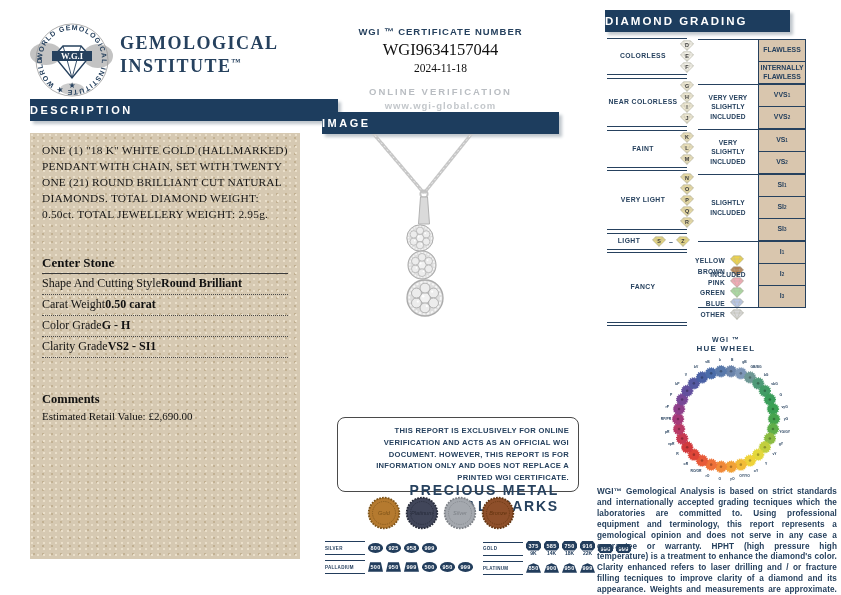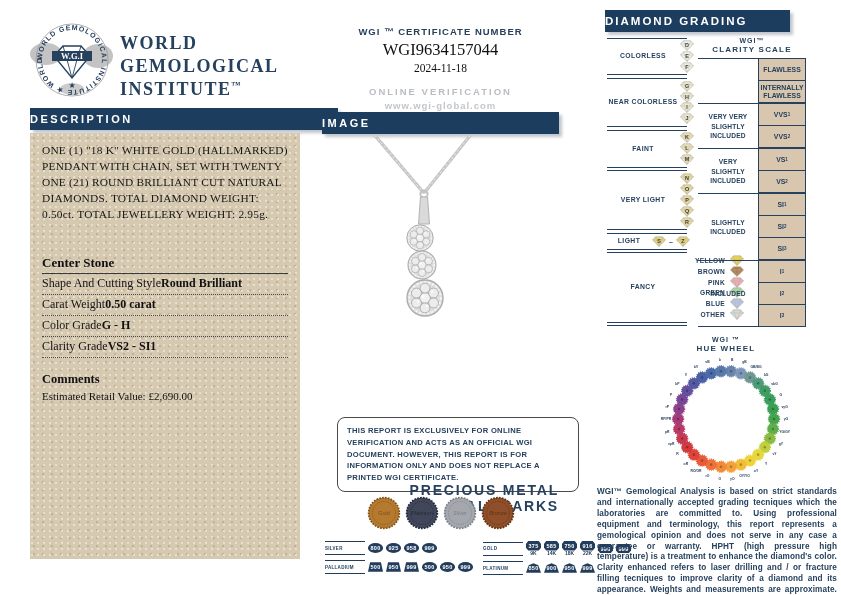--- a/index.html
+++ b/index.html
@@ -8,46 +8,46 @@
   .abs{position:absolute}
   
   .bar{background:#1d3d5e;color:#fff;font-weight:bold;letter-spacing:2.5px;
        text-align:left;font-size:11px;height:22px;line-height:22px;
        box-shadow:3px 3px 3px #bfc6cc}
   
   .logo-svg{position:absolute;left:26px;top:16px}
   .brand-title{position:absolute;left:120px;top:32px;font-family:"Liberation Serif",serif;
        font-weight:bold;font-size:18px;letter-spacing:1.5px;line-height:1.28;color:#26415e}
   .brand-title sup{font-size:9px}
-  .desc-bar{left:30px;top:108px;width:308px}
+  .desc-bar{left:30px;top:99px;width:308px}
   .beige-panel{left:30px;top:133px;width:270px;height:426px;
        background-color:#d6c9b2;
        background-image:radial-gradient(circle at 2px 2px,#eadfca 1px,transparent 1.4px),
                         radial-gradient(circle at 4px 5px,#c2b193 1px,transparent 1.3px);
        background-size:6px 6px,9px 8px;padding:10px 12px;box-sizing:border-box;
        font-family:"Liberation Serif",serif}
   .desc-text{font-size:11.4px;line-height:1.4;color:#151515;letter-spacing:.2px}
   .cs-title{font-weight:bold;font-size:13px;margin-top:32px}
   .cstone-table{border-top:1.5px solid #3a3a3a;margin-top:2px}
   .cs-row{display:flex;align-items:flex-end;
        border-bottom:1.5px dotted #4a4a4a;padding:2px 0 3px 0;font-size:12px}
   .cs-l{color:#151515}
   .cs-v{font-weight:bold}
-  .comments-title{font-weight:bold;font-size:12.5px;margin-top:14px}
+  .comments-title{font-weight:bold;font-size:12.5px;margin-top:34px}
   .comments-text{font-size:11px;margin-top:3px}
   
   .cert-block{left:322px;top:26px;width:237px;text-align:center}
   .cert-label{font-size:9.5px;font-weight:bold;letter-spacing:1px;color:#26415e}
   .cert-number{font-family:"Liberation Serif",serif;font-size:16.5px;margin-top:3px;color:#101010}
   .cert-date{font-family:"Liberation Serif",serif;font-size:11.5px;margin-top:2px}
   .verif1{font-size:9.5px;font-weight:bold;letter-spacing:2px;color:#b9bdc2;margin-top:12px}
   .verif2{font-size:9.5px;font-weight:bold;letter-spacing:1px;color:#c3c7cb;margin-top:3px}
   .image-bar{left:322px;top:112px;width:237px}
   .disclaimer{left:337px;top:417px;width:222px;border:1.5px solid #4a4a4a;border-radius:8px;
-       padding:7px 9px;font-size:7.6px;font-weight:bold;line-height:1.55;text-align:left;
+       padding:7px 9px;font-size:7.6px;font-weight:bold;line-height:1.55;text-align:right;
        color:#26415e;letter-spacing:.3px;background:#fff}
   .hallmarks-title{left:322px;top:482px;width:237px;text-align:right;font-size:14px;
        font-weight:bold;letter-spacing:1.8px;color:#26415e}
   .coins-row{left:322px;top:496px;width:237px;display:flex;justify-content:center;gap:4px}
   .stamps-area{left:325px;top:541px;width:268px;display:flex;gap:10px}
   .stamps-col{display:flex;flex-direction:column;gap:5px}
   .hm-row{display:flex;align-items:center;gap:3px}
   .hm-label{font-size:4.5px;font-weight:bold;color:#223d5c;border-top:1px solid #223d5c;
        border-bottom:1px solid #223d5c;padding:3.5px 0;width:40px;flex:none;letter-spacing:.3px}
   .stamp-wrap{display:flex;flex-direction:column;align-items:center}
@@ -115,21 +115,20 @@
     <textPath href="#ringPath">WORLD GEMOLOGICAL INSTITUTE ★ WORLD GEMOLOGICAL</textPath>
   </text>
   <polygon points="28,40 37,30 55,30 64,40 46,62" fill="#ffffff" stroke="#26415e" stroke-width="1.4"></polygon>
   <path d="M28,40 H64 M37,30 L40,40 L46,62 M55,30 L52,40 L46,62" fill="none" stroke="#26415e" stroke-width="0.9"></path>
   <rect x="26" y="35" width="40" height="10" fill="#26415e"></rect>
   <text x="46" y="43" text-anchor="middle" font-size="8.5" font-weight="bold" fill="#ffffff" font-family="Liberation Serif, serif">W.G.I</text>
   <text x="46" y="72" text-anchor="middle" font-size="8" fill="#26415e">★</text>
 </svg>
 
 <div class="brand-title">
-  <div>WORLD</div>
   <div>GEMOLOGICAL</div>
   <div><span>INSTITUTE</span><sup>™</sup></div>
 </div>
 
 <div class="abs bar desc-bar">DESCRIPTION</div>
 
 <div class="abs beige-panel">
   <div class="desc-text">ONE (1) "18 K" WHITE GOLD (HALLMARKED) PENDANT WITH CHAIN, SET WITH TWENTY ONE (21) ROUND BRILLIANT CUT NATURAL DIAMONDS. TOTAL DIAMOND WEIGHT: 0.50ct. TOTAL JEWELLERY WEIGHT: 2.95g.</div>
   <div class="cs-title">Center Stone</div>
   <div class="cstone-table">
@@ -514,24 +513,20 @@
               </svg>
             </span>
           </div>
         </div>
       </div>
       <div class="cs-sep"></div>
     </div>
 </div>
 
 <div class="abs clarity-scale">
-  <div class="scale-head">
-    <div class="l1">WGI™</div>
-    <div class="l2">CLARITY SCALE</div>
-  </div>
   <div class="clarity-table">
       <div class="clg">
         <div class="clg-label"></div>
         <div class="clg-cells">
           <div class="cl-cell">FLAWLESS</div>
         </div>
       </div>
       <div class="clg">
         <div class="clg-label"></div>
         <div class="clg-cells">

